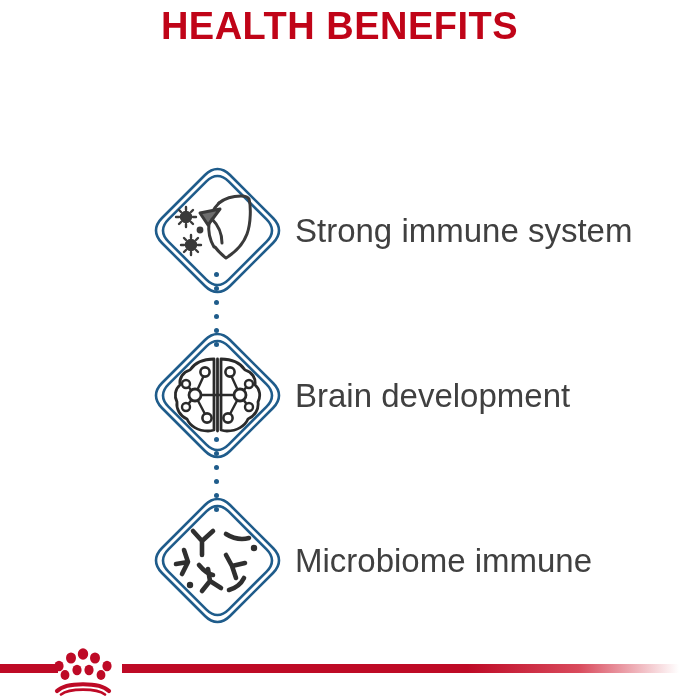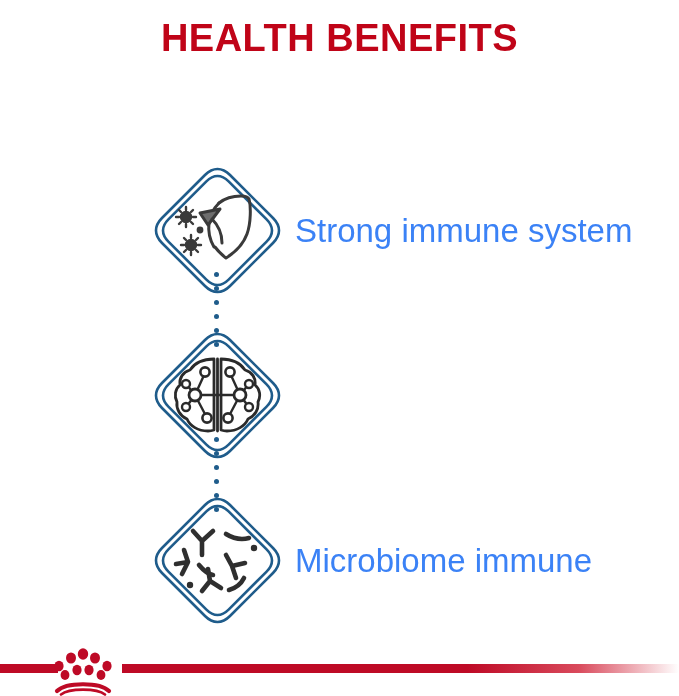--- a/index.html
+++ b/index.html
@@ -16,21 +16,21 @@
     -webkit-font-smoothing: antialiased;
   }
 
   
   .title-block {
     position: absolute;
     top: 0px;
     left: 0;
     width: 679px;
     text-align: center;
-    padding-top: 16px;
+    padding-top: 4px;
   }
   .title-line {
     color: #C00418;
     font-family: "Liberation Sans", sans-serif;
     font-weight: bold;
     font-size: 38px;
     line-height: 44px;
     letter-spacing: 0.5px;
     white-space: nowrap;
   }
@@ -55,21 +55,21 @@
     height: 135px;
     flex: 0 0 135px;
     display: flex;
     align-items: center;
     justify-content: center;
   }
   .icon-slot svg {
     display: block;
   }
   .benefit-label {
-    color: #3b82f6;
+    color: #404040;
     font-family: "Liberation Sans", sans-serif;
     font-size: 33px;
     line-height: 46px;
     font-weight: normal;
     margin-left: 10px;
     max-width: 390px;
   }
   .benefit-label.two-line {
     line-height: 48px;
   }
@@ -239,20 +239,21 @@
           <line x1="90" y1="67" x2="79" y2="88"></line>
           <line x1="90" y1="67" x2="67.5" y2="67"></line>
         </g>
         <circle cx="90" cy="67" r="6" fill="#ffffff" stroke="#2A2A2A" stroke-width="2.8"></circle>
         <circle cx="80" cy="44" r="4.6" fill="#ffffff" stroke="#2A2A2A" stroke-width="2.6"></circle>
         <circle cx="99" cy="56" r="4" fill="#ffffff" stroke="#2A2A2A" stroke-width="2.4"></circle>
         <circle cx="99" cy="79" r="4" fill="#ffffff" stroke="#2A2A2A" stroke-width="2.4"></circle>
         <circle cx="78" cy="90" r="4.6" fill="#ffffff" stroke="#2A2A2A" stroke-width="2.6"></circle>
       </svg>
     </div>
+    <div class="benefit-label">Brain development</div>
   </div>
 
   <div class="benefit-row">
     <div class="icon-slot">
       <svg width="135" height="135" viewBox="0 0 135 135" aria-hidden="true">
         <g fill="none" stroke="#1F5C8B" stroke-width="2.6" stroke-linejoin="round">
           <path d="M67.5 6 C73 6 76 8 80 12 L123 55 C127 59 129 62 129 67.5
                    C129 73 127 76 123 80 L80 123 C76 127 73 129 67.5 129
                    C62 129 59 127 55 123 L12 80 C8 76 6 73 6 67.5
                    C6 62 8 59 12 55 L55 12 C59 8 62 6 67.5 6 Z"></path>

